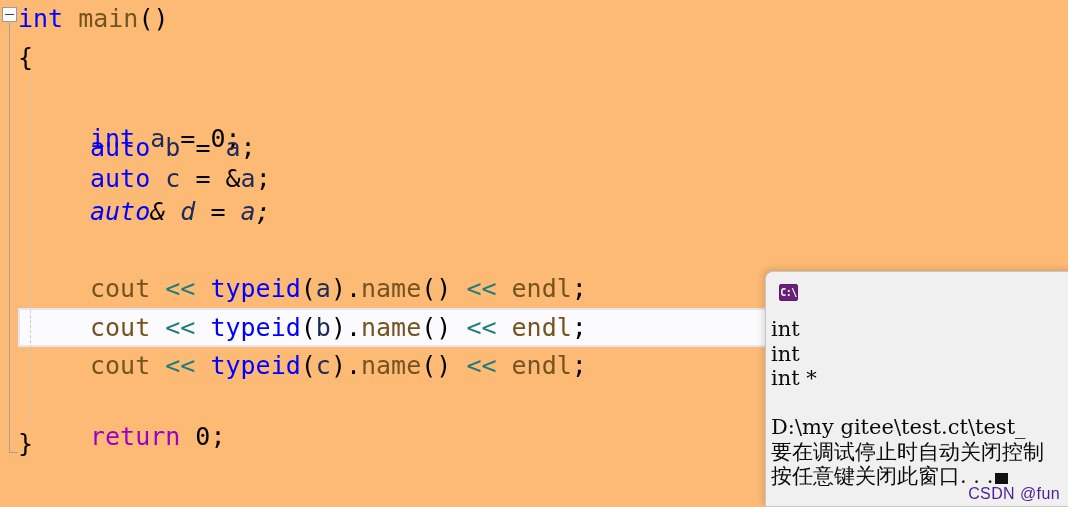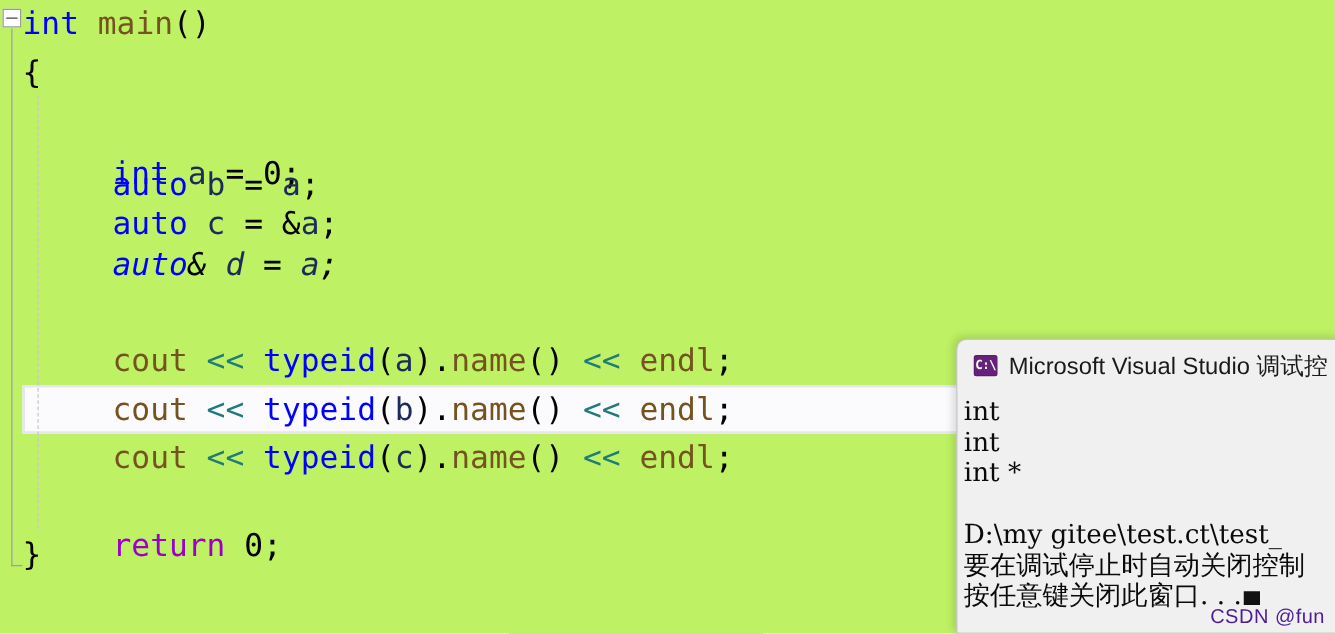--- a/index.html
+++ b/index.html
@@ -13,21 +13,21 @@
     position: relative;
     overflow: hidden;
     font-family: "DejaVu Sans Mono", "Liberation Mono", monospace;
   }
 
   
   #editor {
     position: absolute;
     left: 0; top: 0;
     width: 1068px; height: 507px;
-    background: #bef264;
+    background: #fdba74;
   }
 
   .code-line {
     position: absolute;
     left: 0;
     width: 1068px;
     height: 38.6px;
     line-height: 38.6px;
     white-space: pre;
     font-family: "DejaVu Sans Mono", "Liberation Mono", monospace;
@@ -232,21 +232,20 @@
       <div class="code-line" style="top: 424.6px;"><span class="code-text" style="left: 18px;"><span class="punc">}</span></span></div>
     </div>
 </div>
 
 <div id="console-window">
 
   <div id="console-titlebar">
     <div id="console-icon">
       <span class="glyph">C:\</span>
     </div>
-    <span id="console-title-text">Microsoft Visual Studio 调试控</span>
   </div>
 
   <div id="console-body">
     <div id="console-lines">
         <div class="console-line">int</div>
         <div class="console-line">int</div>
         <div class="console-line">int *</div>
         <div class="console-line blank">&nbsp;</div>
         <div class="console-line">D:\my gitee\test.ct\test_</div>
         <div class="console-line">要在调试停止时自动关闭控制</div>

